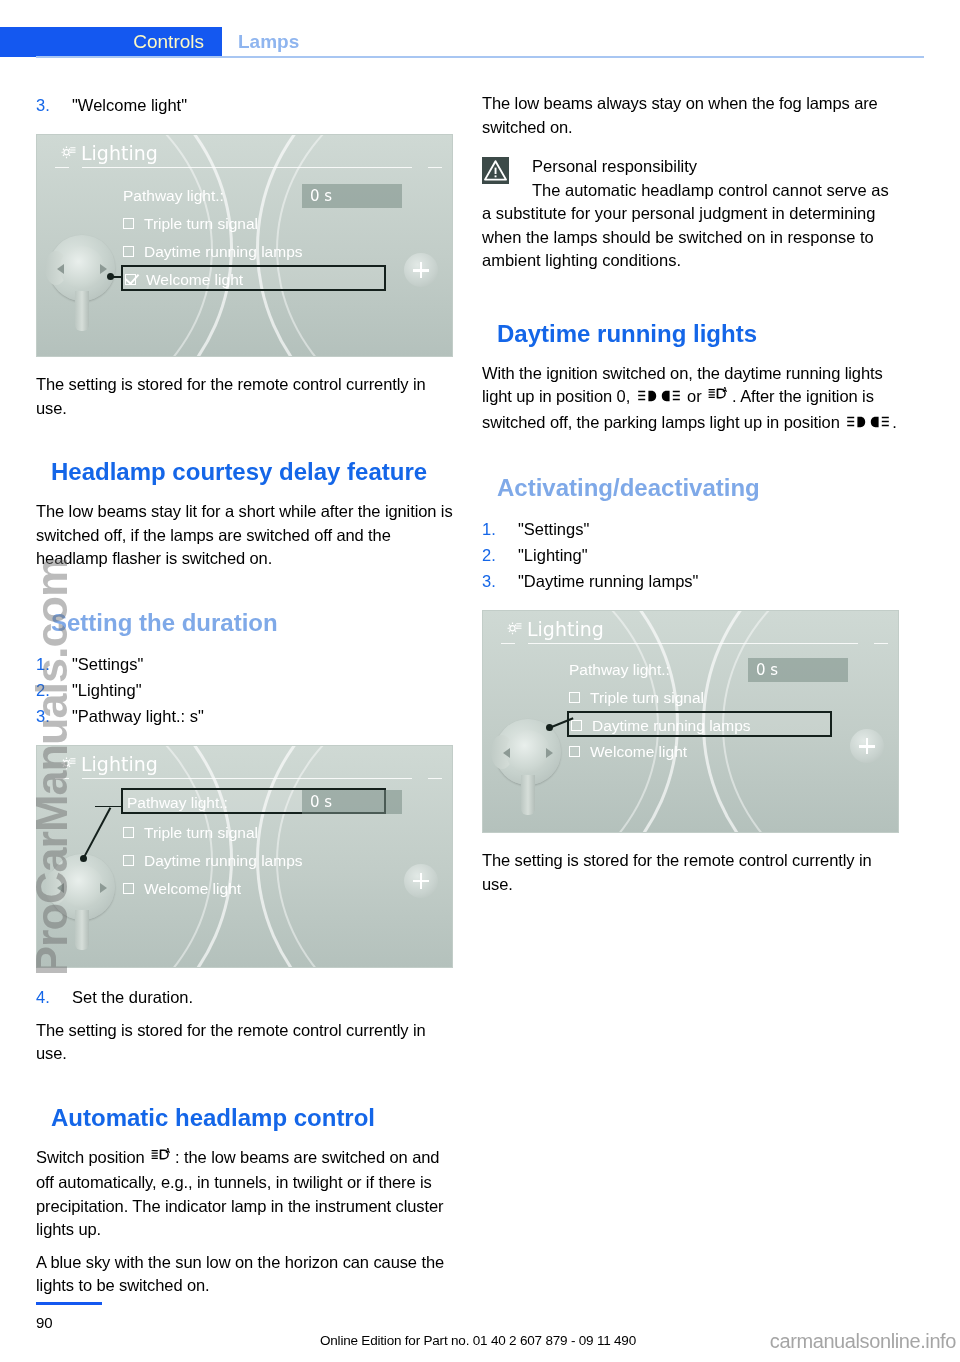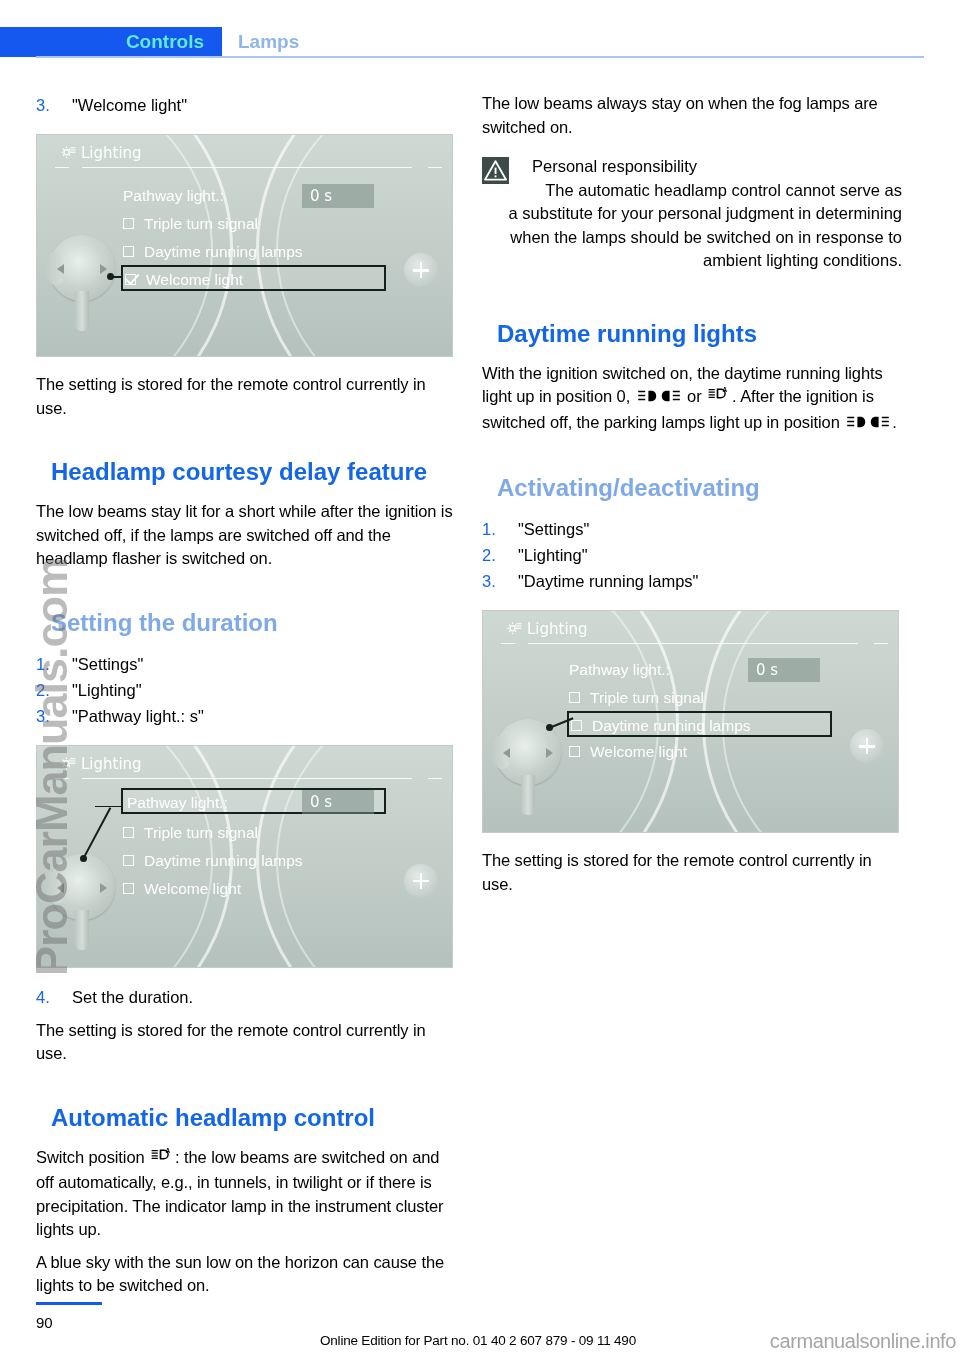--- a/index.html
+++ b/index.html
@@ -33,22 +33,22 @@
     background: #a8c6f2;
   }
   .tab-active {
     position: absolute;
     left: 0;
     top: 27px;
     height: 30px;
     padding: 0 18px 0 0;
     min-width: 222px;
     background: #1458f0;
-    color: #5eead4;
-    font-weight: bold;
+    color: #fef9c3;
+    font-weight: normal;
     font-size: 19px;
     line-height: 30px;
     text-align: right;
     box-sizing: border-box;
   }
   .tab-inactive {
     position: absolute;
     left: 238px;
     top: 27px;
     height: 30px;
@@ -156,21 +156,21 @@
   .idrive .arc-r2 {
     right: -248px; top: -72px;
     width: 420px; height: 370px;
     border-width: 2px;
     border-left-color: rgba(255,255,255,0.45);
   }
   .idrive .title {
     position: absolute;
     left: 44px;
     top: 8px;
-    font-size: 15px;
+    font-size: 19px;
     color: #ffffff;
     line-height: 20px;
     font-family: "DejaVu Sans", sans-serif;
   }
   .idrive .gear {
     position: absolute;
     left: 22px;
     top: 9px;
     width: 18px;
     height: 18px;
@@ -237,21 +237,21 @@
   }
   .idrive .row.selected {
     border: 2.5px solid #14201c;
     background: rgba(255,255,255,0.10);
   }
   .idrive .row.label-row {
     left: 86px;
   }
   .idrive .value-box {
     position: absolute;
-    width: 72px;
+    width: 100px;
     height: 24px;
     background: rgba(120,140,133,0.55);
     color: #ffffff;
     font-size: 15px;
     line-height: 24px;
     padding-left: 8px;
     box-sizing: border-box;
     font-family: "DejaVu Sans", sans-serif;
   }
 
@@ -347,21 +347,20 @@
   }
   .warn-title {
     margin: 0 0 0 50px;
     font-size: 16.5px;
     line-height: 23.5px;
   }
   .warn-body {
     margin: 0;
     font-size: 16.5px;
     line-height: 23.5px;
-    text-align: right;
   }
   .warn-body .indent { display: inline-block; width: 50px; }
 
   
   .sym {
     display: inline-block;
     vertical-align: -2px;
     margin: 0 2px;
   }
 

